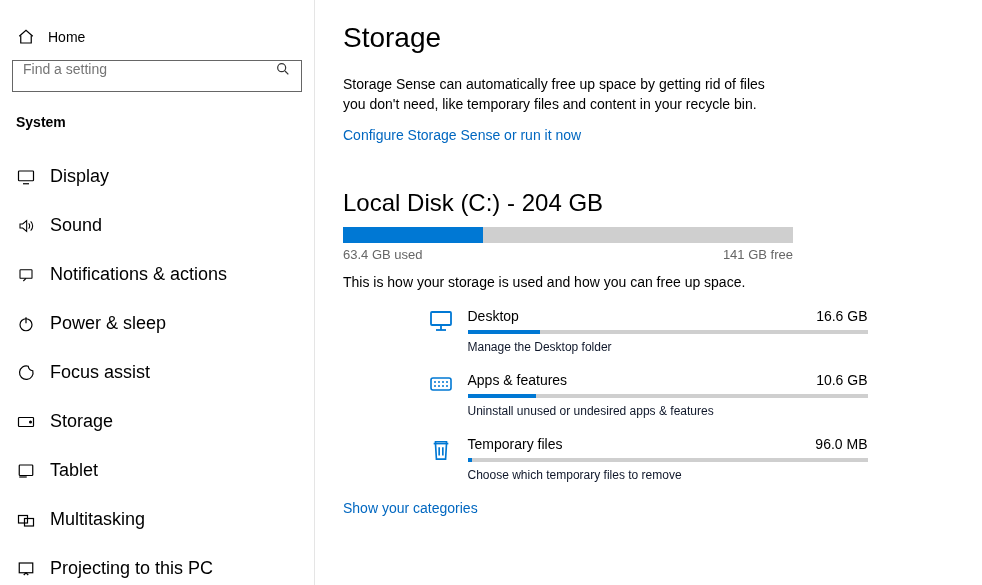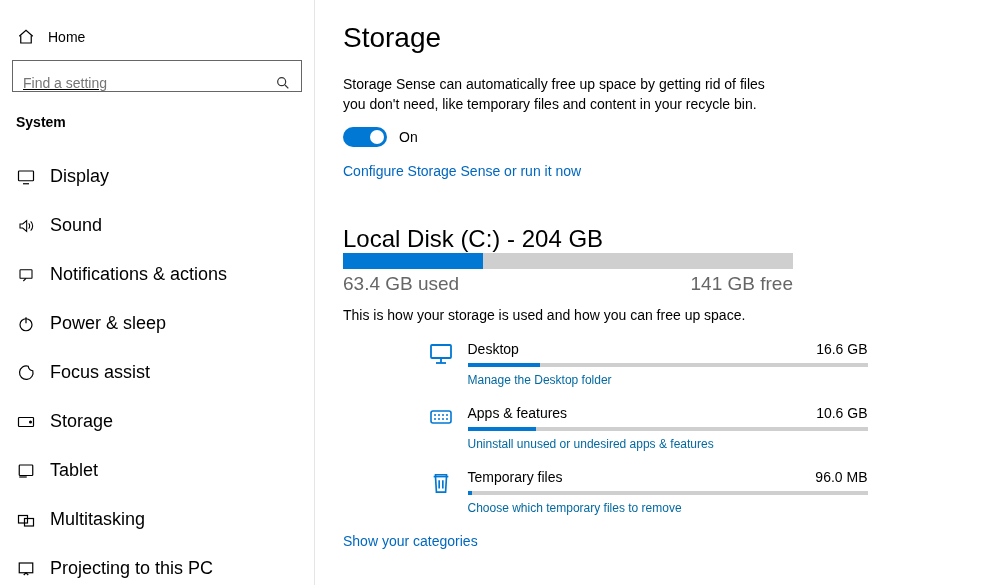--- a/index.html
+++ b/index.html
@@ -23,27 +23,26 @@
   .home-row {
     display: flex;
     align-items: center;
     padding: 8px 4px 14px 4px;
     cursor: pointer;
   }
   .home-row .icon { width: 20px; margin-right: 12px; display:flex; align-items:center; justify-content:center;}
   .home-row .label { font-size: 14px; }
   .search-box {
     display: flex;
-    align-items: flex-end;
+    align-items: flex-start;
     border: 1px solid #666;
     width: 290px;
     height: 32px;
     padding: 0 10px;
     margin-bottom: 18px;
-    text-decoration: underline;
   }
   .search-box input {
     border: none;
     outline: none;
     flex: 1;
     font-size: 14px;
     font-family: inherit;
     color: #666;
     background: transparent;
   }
@@ -87,49 +86,50 @@
   .toggle .knob {
     position: absolute; right: 3px; top: 3px;
     width: 14px; height: 14px; border-radius: 50%; background: #fff;
   }
   .toggle-label { font-size: 14px; }
   .link { color: #0067c0; font-size: 14px; cursor: pointer; }
   .disk-title {
     font-size: 24px;
     font-weight: 400;
     margin-top: 46px;
+    margin-bottom: 10px;
   }
   .disk-bar {
     width: 450px; height: 16px; background: #cfcfcf; position: relative;
   }
   .disk-bar .fill {
     position:absolute; left:0; top:0; height:100%; background:#0078d4;
   }
   .disk-stats {
     width: 450px; display: flex; justify-content: space-between;
-    font-size: 19px; color:#666; margin-top: 4px; margin-bottom: 12px;
+    font-size: 13px; color:#666; margin-top: 4px; margin-bottom: 12px;
   }
   .disk-desc { font-size: 14px; margin-bottom: 18px; }
   .cat-row {
     display: flex; align-items: flex-start;
     margin-bottom: 18px; cursor: pointer; justify-content: center;
   }
   .cat-icon {
     width: 26px; margin-right: 14px; display:flex; align-items:center; justify-content:center;
     color:#0078d4; padding-top:2px;
   }
   .cat-body { flex: 1; max-width: 400px; }
   .cat-head { display:flex; justify-content: space-between; align-items:baseline; }
   .cat-name { font-size: 14px; }
   .cat-size { font-size: 14px; }
   .cat-bar {
     width: 100%; height: 4px; background: #cfcfcf; margin-top:6px; margin-bottom:6px; position:relative;
   }
   .cat-bar .fill { position:absolute; left:0; top:0; height:100%; background:#0078d4; }
-  .cat-sub { font-size: 12px; color:#0369a1; }
+  .cat-sub { font-size: 12px; color:#0f172a; }
   .show-more { color:#0067c0; font-size:14px; cursor:pointer; margin-top:6px; }
   svg { display:block; }
 </style>
 </head>
 <body>
 
 <div class="sidebar">
 
   <div class="home-row">
     <span class="icon">
@@ -246,26 +246,20 @@
     </div>
 
   </div>
 </div>
 
 <div class="main">
   <h1 class="page-title">Storage</h1>
 
   <p class="description">Storage Sense can automatically free up space by getting rid of files you don't need, like temporary files and content in your recycle bin.</p>
 
-  <div class="toggle-row">
-    <div class="toggle">
-      <div class="knob"></div>
-    </div>
-    <span class="toggle-label">On</span>
-  </div>
 
   <div class="link">Configure Storage Sense or run it now</div>
 
   <h2 class="disk-title">Local Disk (C:) - 204 GB</h2>
 
   <div class="disk-bar">
     <div class="fill" style="width:31%"></div>
   </div>
   <div class="disk-stats">
     <span>63.4 GB used</span>

